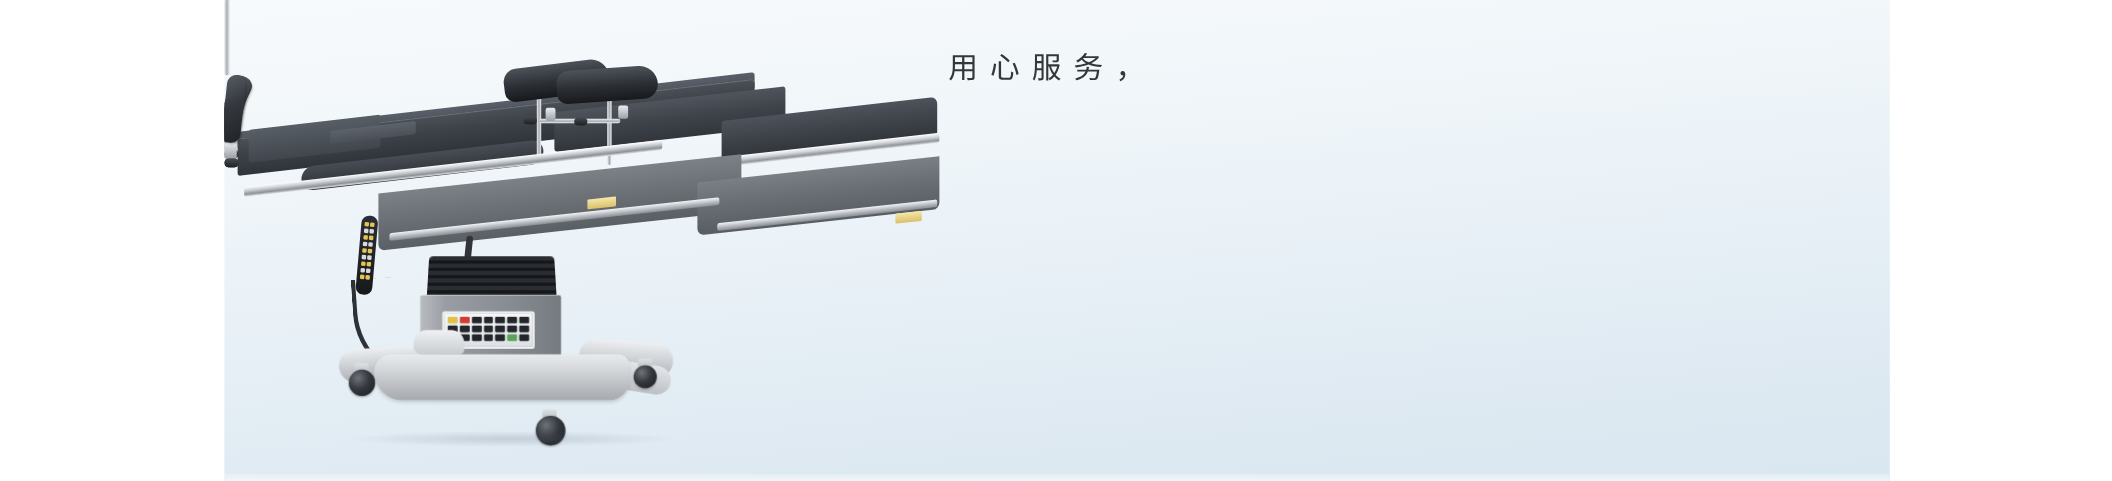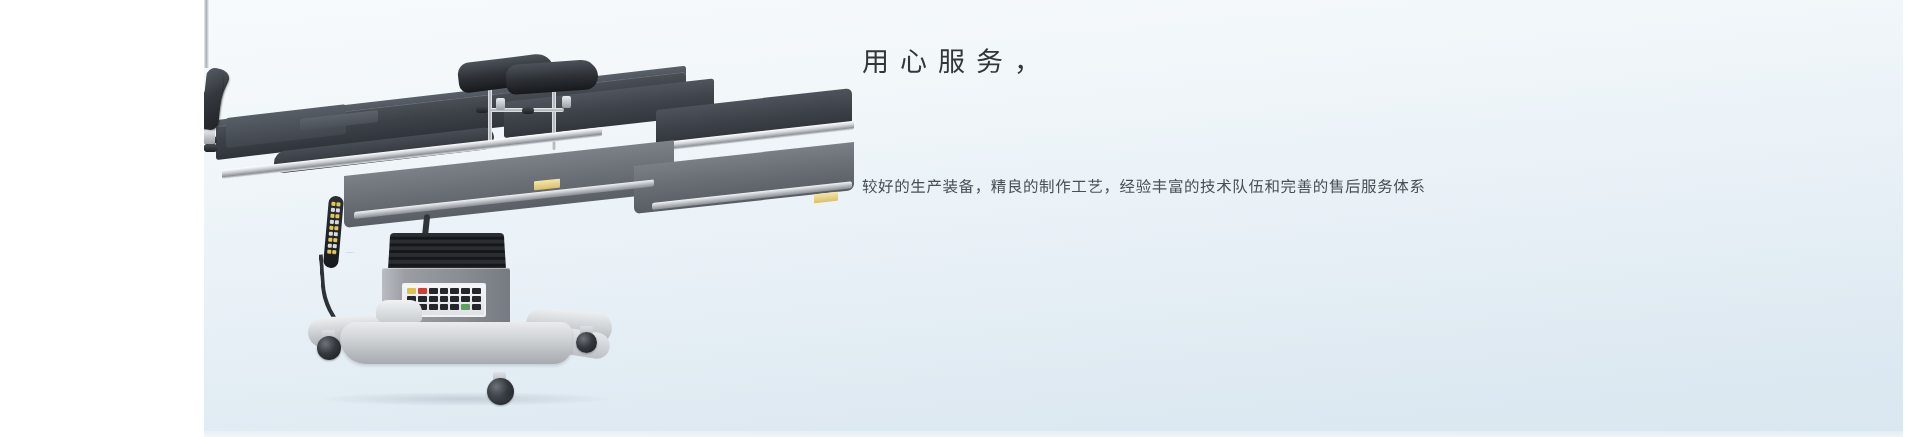--- a/index.html
+++ b/index.html
@@ -21,21 +21,21 @@
     width: 1920px;
     height: 437px;
     background: #ffffff;
   }
 
   
   .banner {
     position: absolute;
     left: 204px;
     top: 0;
-    width: 1699px;
+    width: 1514px;
     height: 437px;
     background: linear-gradient(175deg, #f7fafc 0%, #f2f7fa 22%, #e9f1f7 52%, #dfeaf2 78%, #d9e7f0 100%);
     overflow: hidden;
   }
   .banner::after{
     content:"";
     position:absolute; left:0; right:0; bottom:0; height:6px;
     background:linear-gradient(to bottom, rgba(255,255,255,.25), rgba(255,255,255,.55));
     pointer-events:none;
   }
@@ -552,18 +552,17 @@
       <div class="caster-fork cf3"></div>
       <div class="caster c3"></div>
       <div class="floor-shadow"></div>
     </div>
 
     <div class="copy">
       <h2 class="headline">用心服务，</h2>
 
 
       <ul class="body-copy">
-        <li>较好的生产装备，精良的制作工艺，经验丰富的技术队伍和完善的售后服务体系</li>
       </ul>
     </div>
 
   </div>
 </div>
 
 </body></html>

